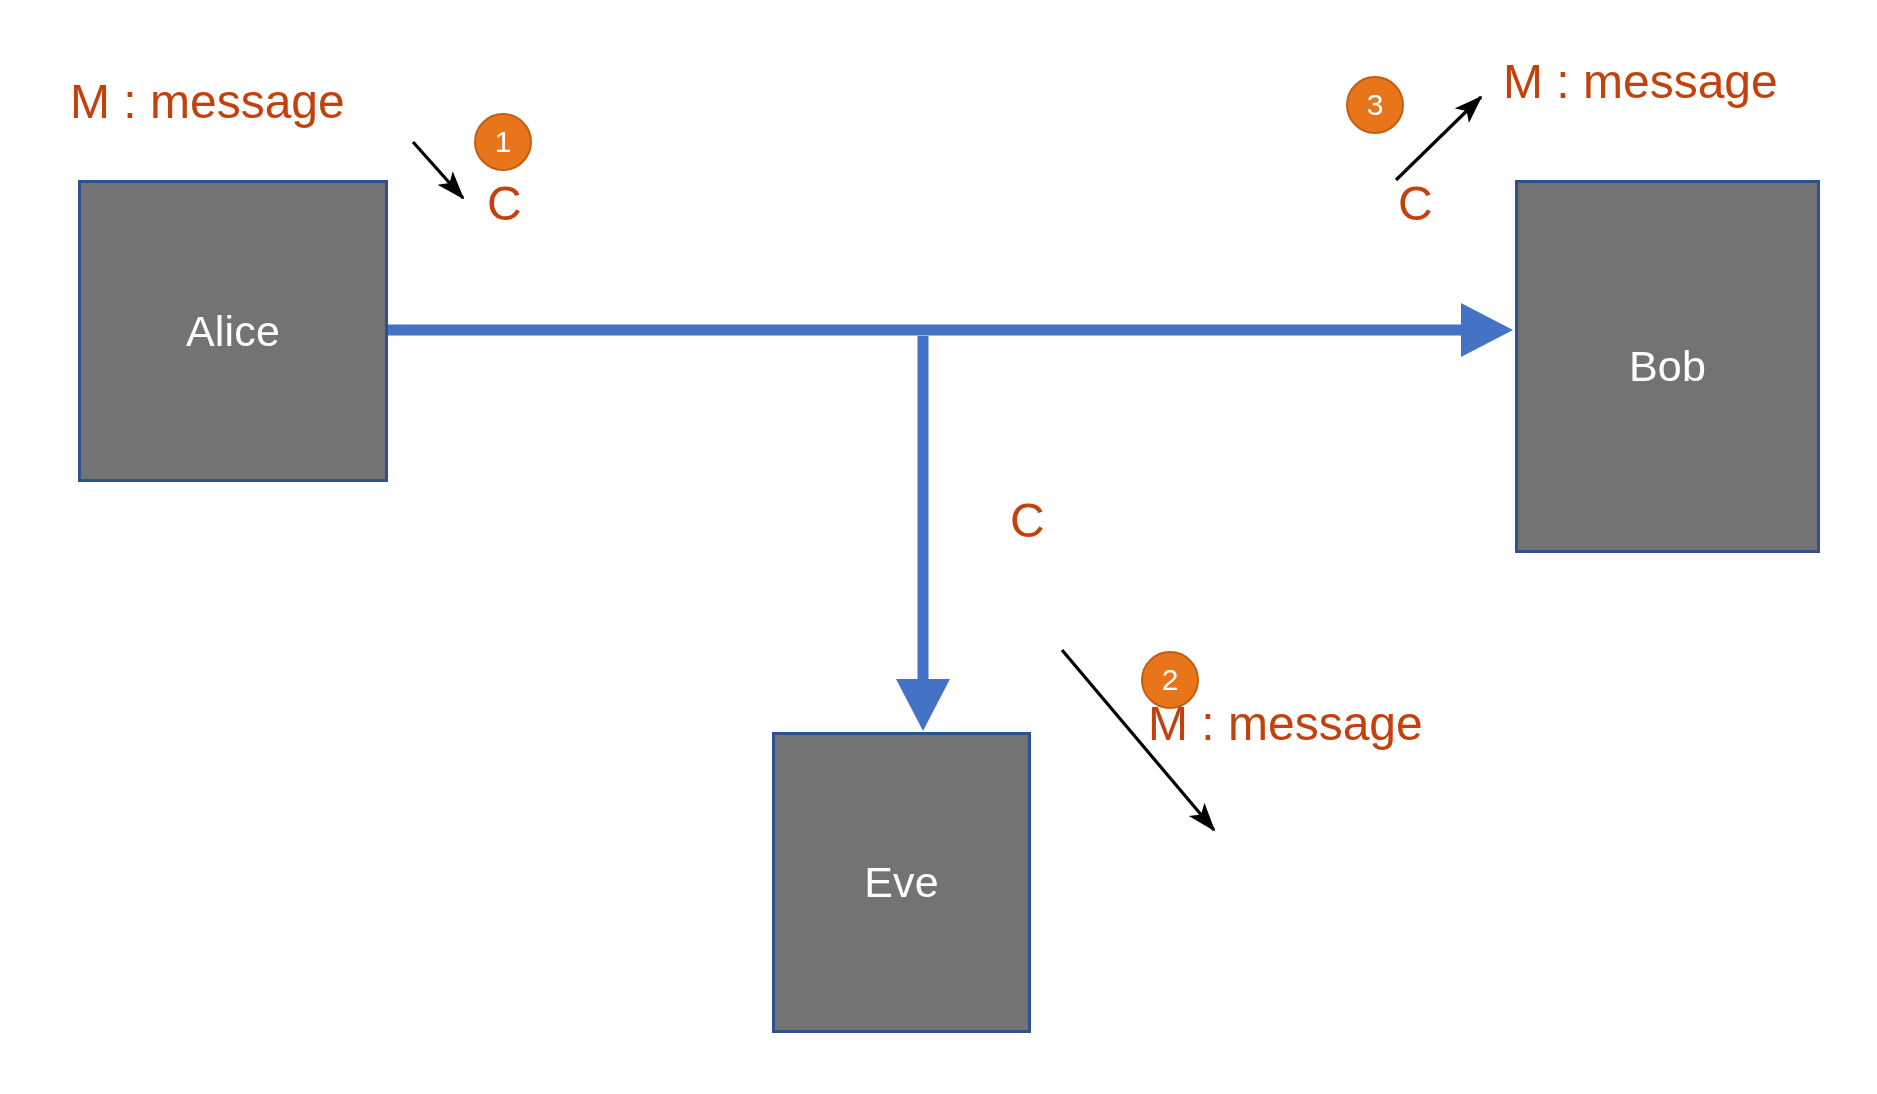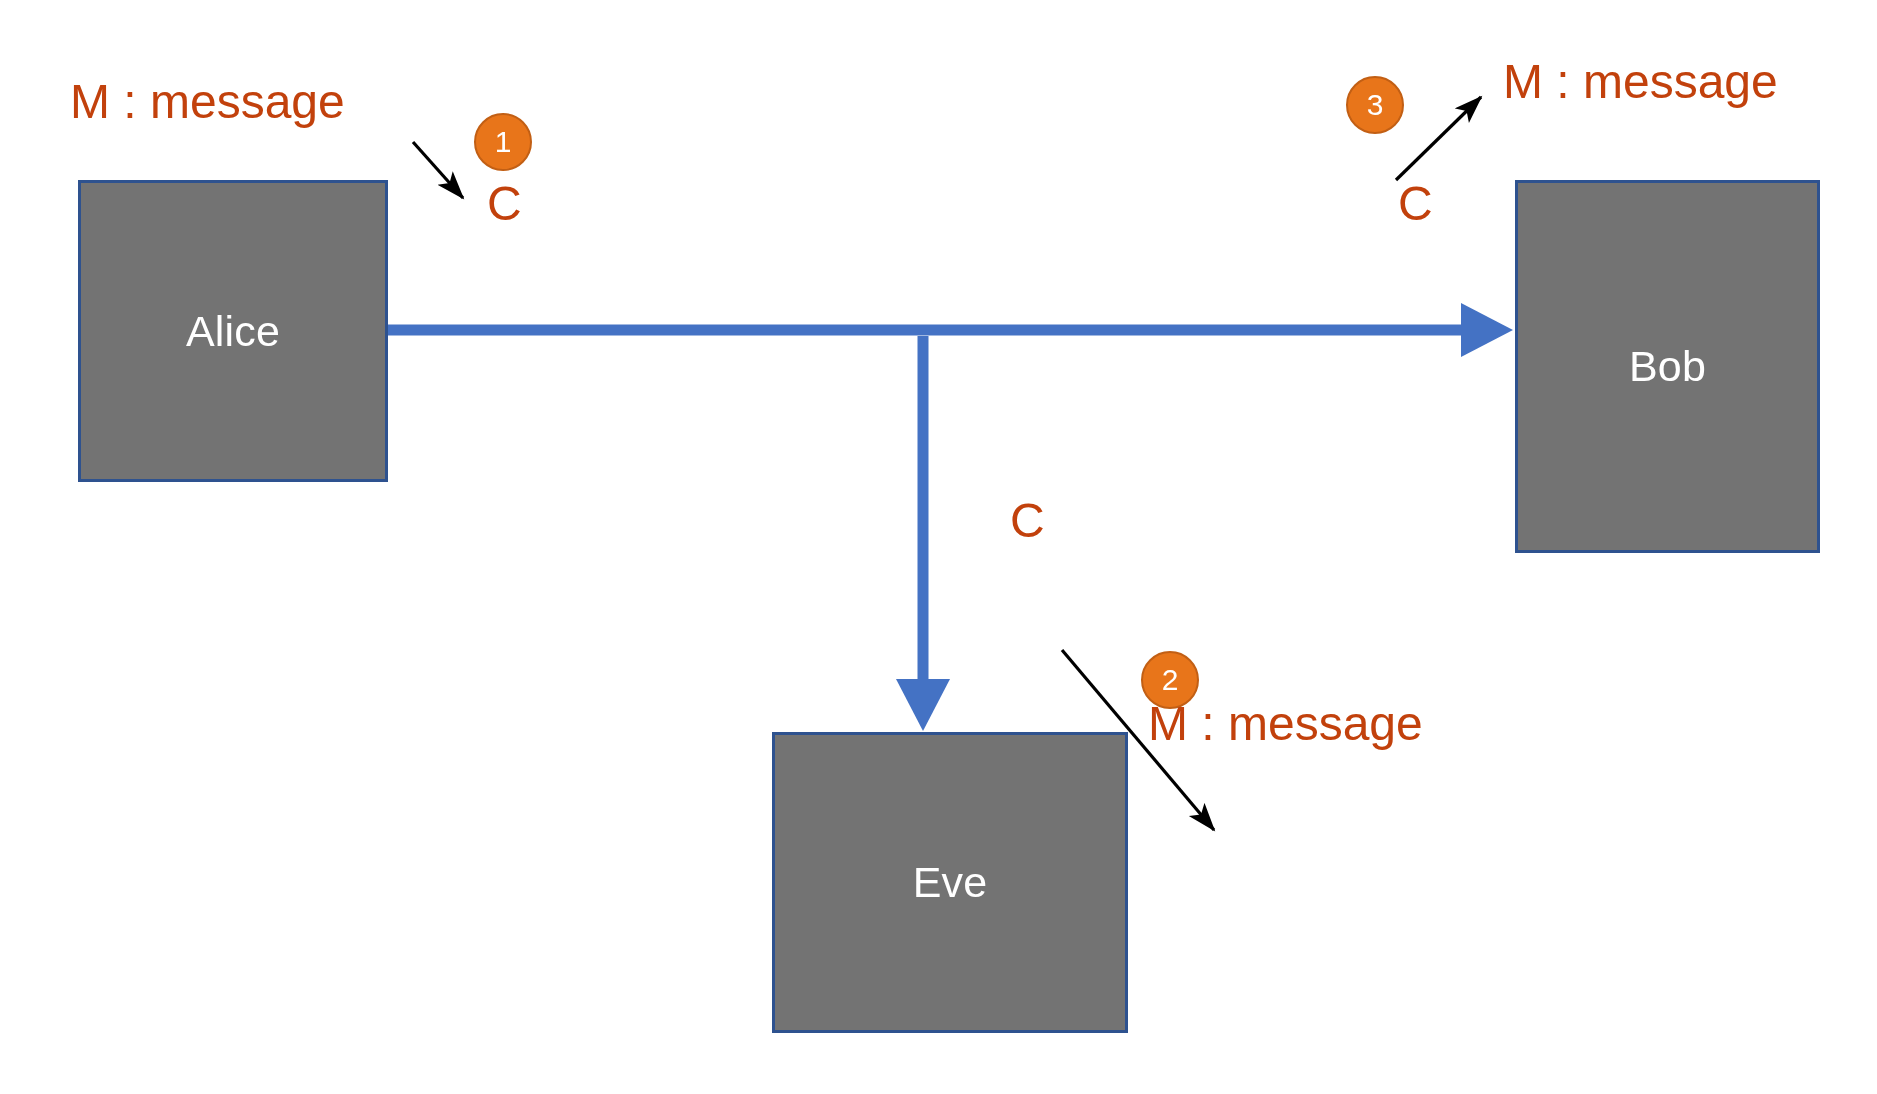--- a/index.html
+++ b/index.html
@@ -67,21 +67,21 @@
     display: flex;
     align-items: center;
     justify-content: center;
     color: #ffffff;
     font-family: "Liberation Sans", sans-serif;
     font-size: 30px;
     font-weight: 400;
   }
   .alice-box { left: 78px;  top: 180px;  width: 310px; height: 302px; }
   .bob-box   { left: 1515px;top: 180px;  width: 305px; height: 373px; }
-  .eve-box   { left: 772px; top: 732px;  width: 356px; height: 301px; }
+  .eve-box   { left: 772px; top: 732px;  width: 259px; height: 301px; }
 </style>
 </head>
 <body>
 
 <div id="canvas">
 
   <svg id="diagram-svg" viewBox="0 0 1877 1094">
     <defs>
       <marker id="thinArrowHead" markerWidth="10" markerHeight="10" refX="8.4" refY="3.2" orient="auto" markerUnits="strokeWidth">
         <path d="M0,0 L9,3.2 L0,6.4 L2.1,3.2 z" fill="#000000"></path>

